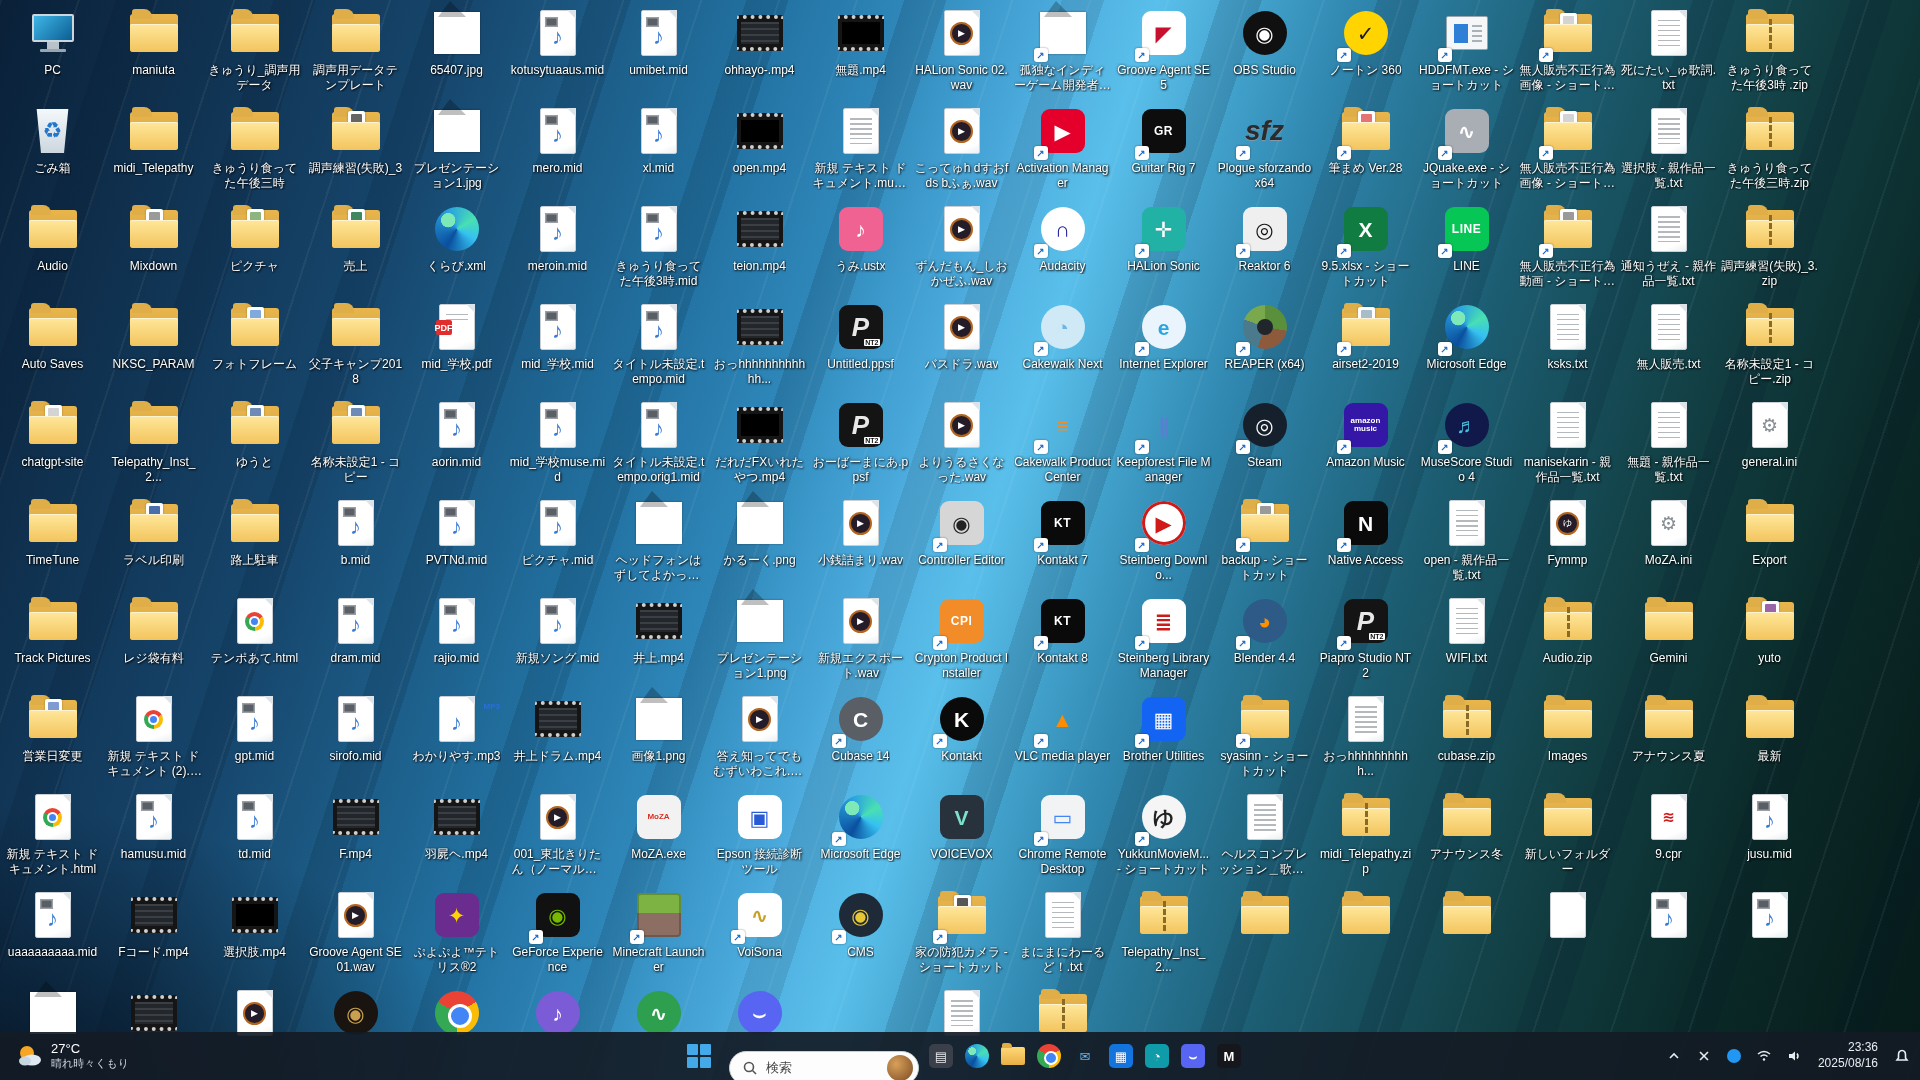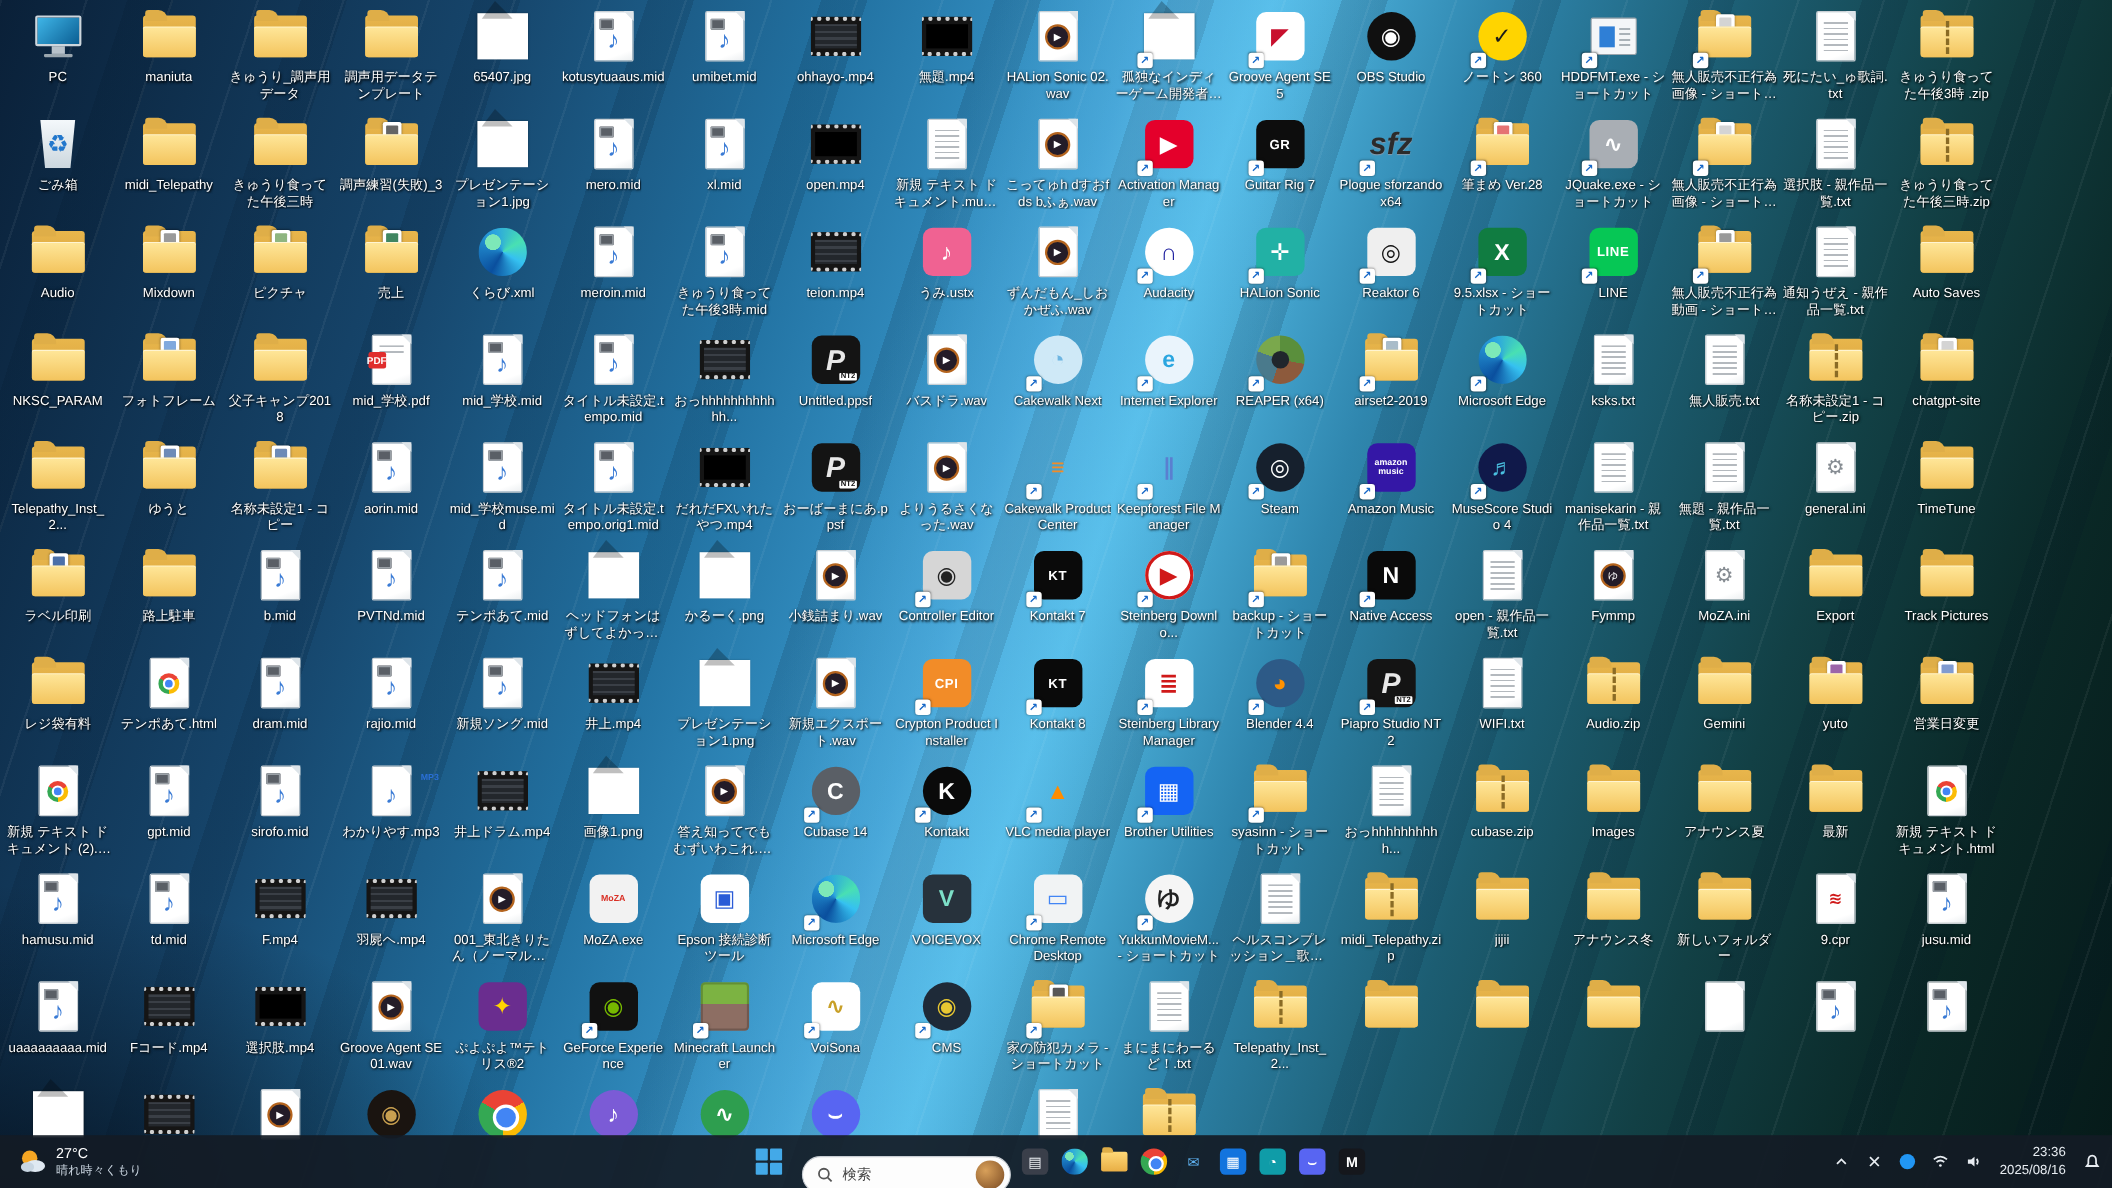--- a/index.html
+++ b/index.html
@@ -506,20 +506,28 @@
       <div class="cell">
         <div class="ic">
           <span class="page">
             <span class="tlines"></span>
           </span>
         </div>
         <div class="lbl">通知うぜえ - 親作品一覧.txt</div>
       </div>
       <div class="cell">
         <div class="ic">
+          <span class="folder">
+            <span class="zipline"></span>
+          </span>
+        </div>
+        <div class="lbl">調声練習(失敗)_3.zip</div>
+      </div>
+      <div class="cell">
+        <div class="ic">
           <span class="folder"></span>
         </div>
         <div class="lbl">Auto Saves</div>
       </div>
       <div class="cell">
         <div class="ic">
           <span class="folder"></span>
         </div>
         <div class="lbl">NKSC_PARAM</div>
       </div>
@@ -829,21 +837,21 @@
         </div>
         <div class="lbl">PVTNd.mid</div>
       </div>
       <div class="cell">
         <div class="ic">
           <span class="page">
             <span class="mid-film"></span>
             <span class="mid-note">♪</span>
           </span>
         </div>
-        <div class="lbl">テンポあて.mid</div>
+        <div class="lbl">ピクチャ.mid</div>
       </div>
       <div class="cell">
         <div class="ic">
           <span class="thumb"><span class="timg" style="--tbg:#584840"></span></span>
         </div>
         <div class="lbl">ヘッドフォンはずしてよかった.mp4</div>
       </div>
       <div class="cell">
         <div class="ic">
           <span class="thumb"><span class="timg" style="--tbg:#fafafa"></span></span>
@@ -1293,26 +1301,20 @@
         </div>
         <div class="lbl">ヘルスコンプレッション＿歌詞.txt</div>
       </div>
       <div class="cell">
         <div class="ic">
           <span class="folder">
             <span class="zipline"></span>
           </span>
         </div>
         <div class="lbl">midi_Telepathy.zip</div>
-      </div>
-      <div class="cell">
-        <div class="ic">
-          <span class="folder"></span>
-        </div>
-        <div class="lbl">jijii</div>
       </div>
       <div class="cell">
         <div class="ic">
           <span class="folder"></span>
         </div>
         <div class="lbl">アナウンス冬</div>
       </div>
       <div class="cell">
         <div class="ic">
           <span class="folder"></span>

